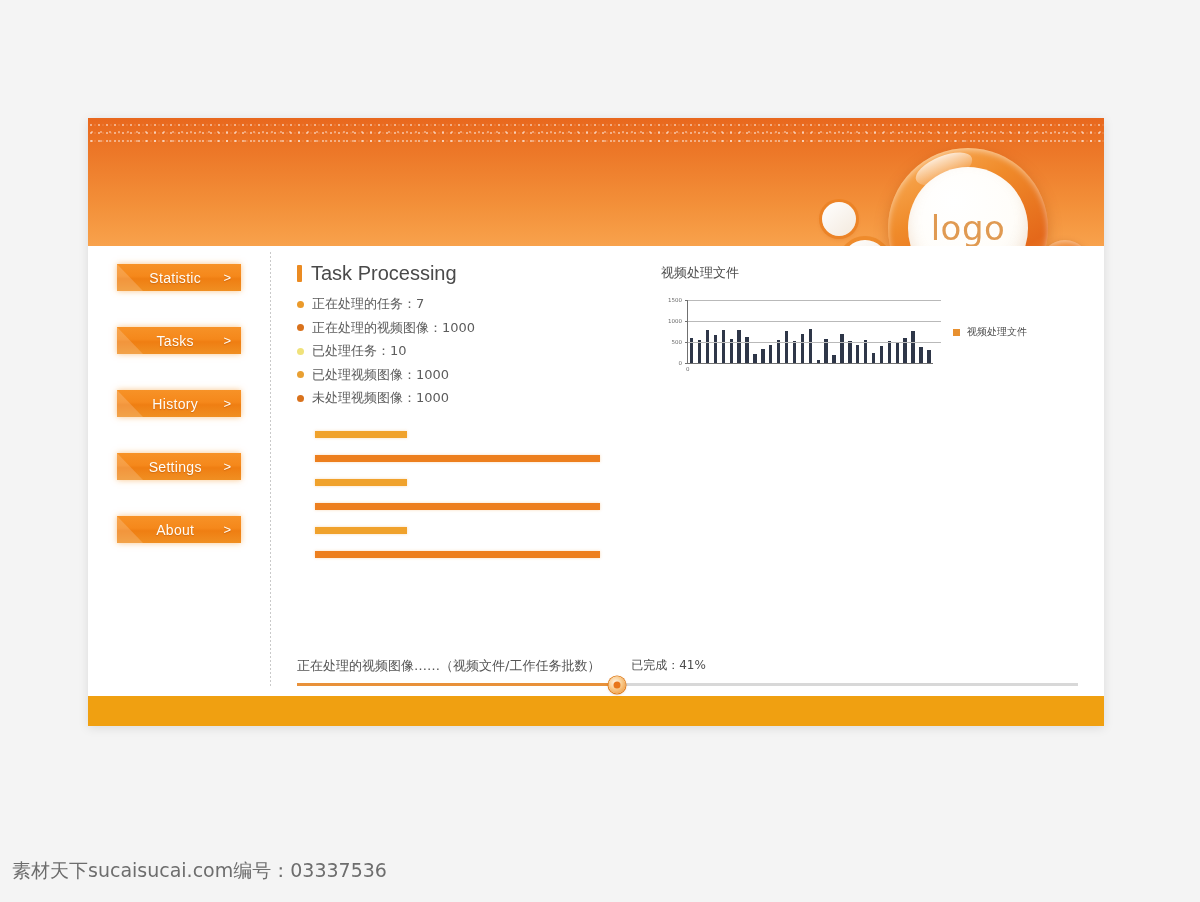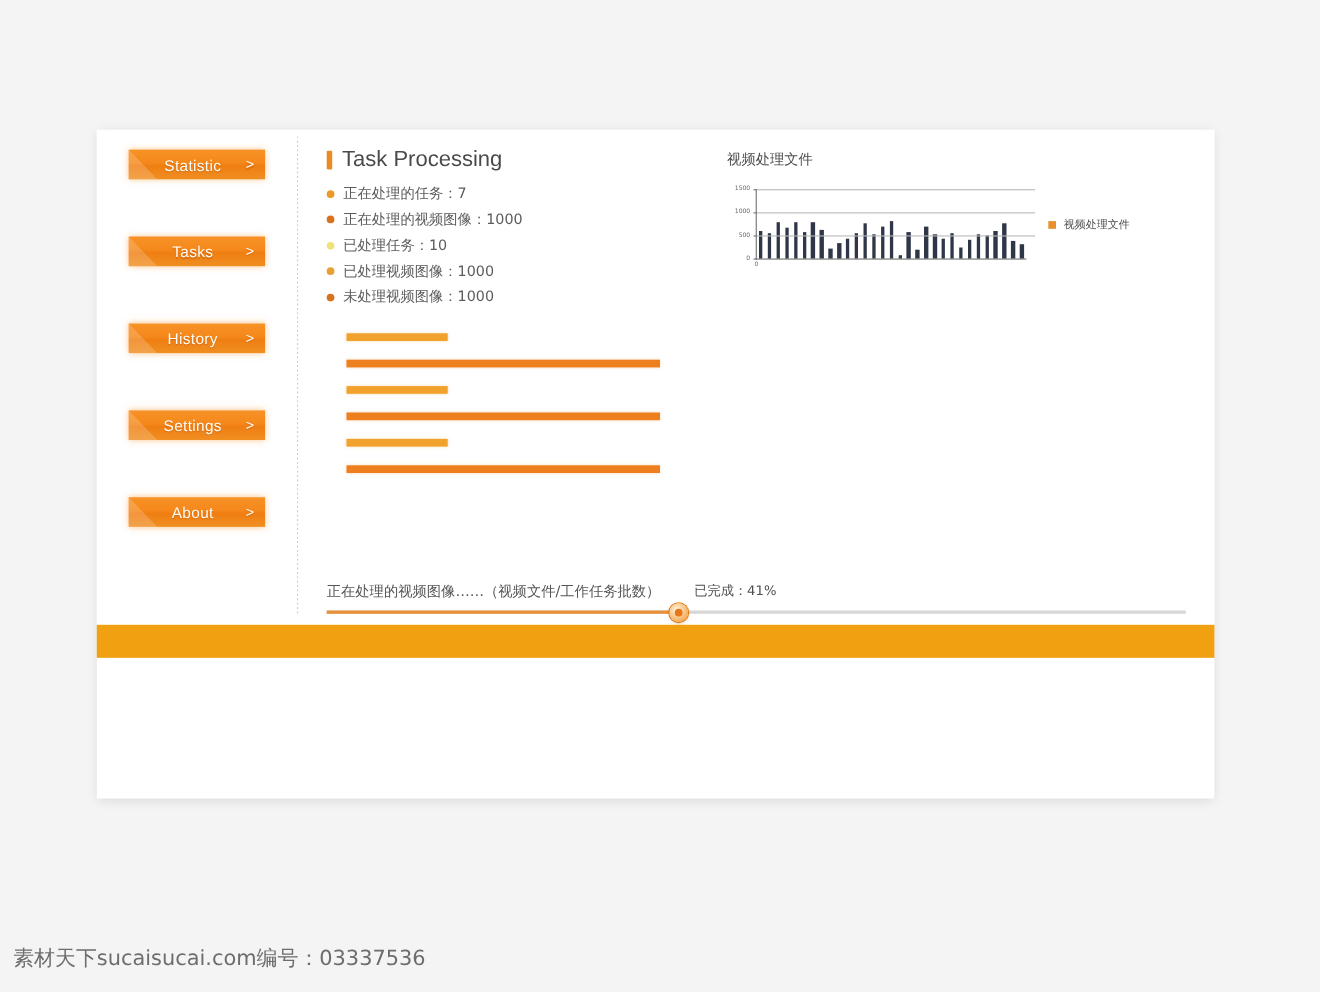--- a/index.html
+++ b/index.html
@@ -88,21 +88,21 @@
     background:linear-gradient(140deg,#f7a250,#e4671a);
     box-shadow:0 2px 6px rgba(150,60,0,.35), inset 0 2px 5px rgba(255,255,255,.4);
   }
 
   
   #app-body{display:flex;height:450px;background:#fff;}
 
   
   #sidebar{
     width:182px;padding-top:18px;box-sizing:border-box;
-    display:flex;flex-direction:column;align-items:center;gap:16px;
+    display:flex;flex-direction:column;align-items:center;
   }
   .nav-button{
     position:relative;
     width:124px;height:27px;
     margin-bottom:36px;
     background:linear-gradient(to bottom,#f79227 0%,#f5881b 45%,#ef7e12 55%,#f08f22 100%);
     border:none;cursor:pointer;
     box-shadow:0 0 6px rgba(245,150,40,.55);
     display:flex;align-items:center;
     padding:0;overflow:hidden;
@@ -228,20 +228,40 @@
     display:flex;align-items:baseline;
     color:#6d6d6d;font-size:19px;
     font-family:"DejaVu Sans","Liberation Sans",sans-serif;
   }
 </style>
 </head>
 <body>
 
 <div id="app-window">
 
+  <div id="app-header">
+    <div id="header-pattern"></div>
+    <div id="header-pattern-b"></div>
+
+    <div id="logo-cluster">
+      <div class="bubble" id="bubble-sm3"></div>
+
+      <div class="bubble" id="bubble-sm1"></div>
+      <div class="bubble" id="bubble-sm2"></div>
+
+      <div class="bubble" id="logo-main">
+        <div id="logo-glint"></div>
+        <div id="logo-inner">
+          <span id="logo-text">logo</span>
+        </div>
+
+      </div>
+
+    </div>
+  </div>
 
   <div id="app-body">
 
     <nav id="sidebar">
       <div class="nav-button">
         <span class="nav-label">Statistic</span>
         <span class="nav-caret">&gt;</span>
       </div>
       <div class="nav-button">
         <span class="nav-label">Tasks</span>

